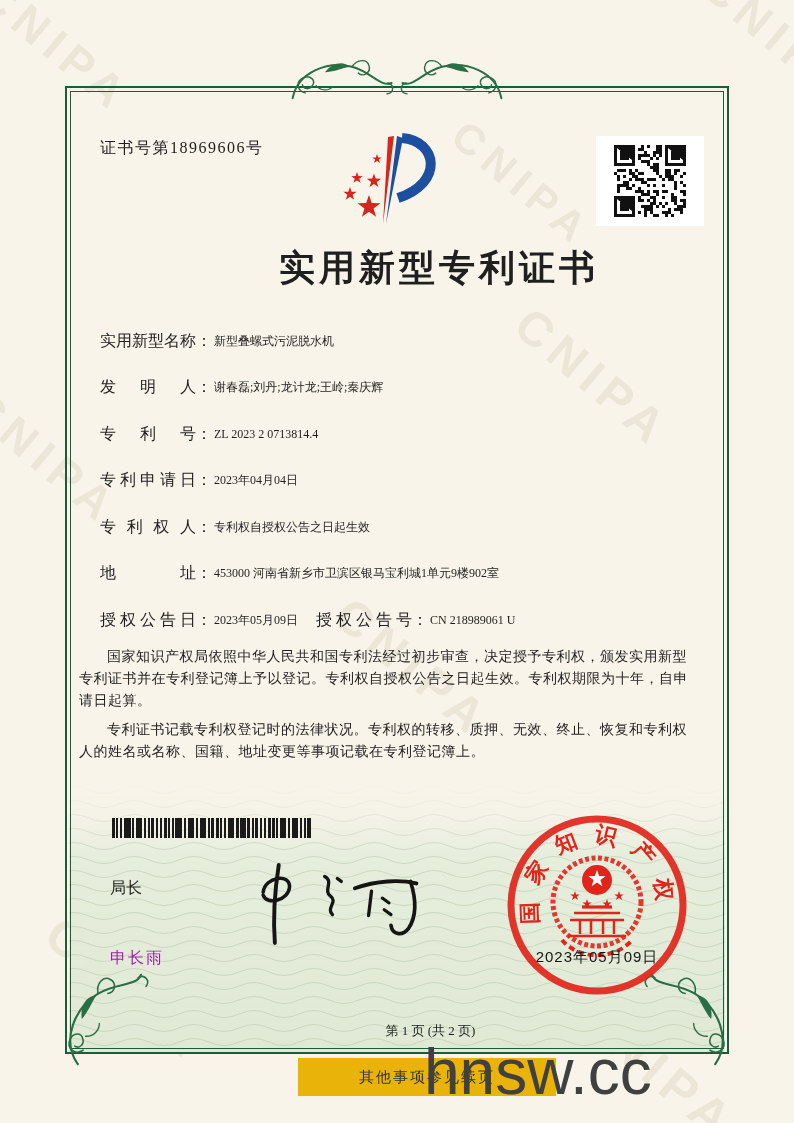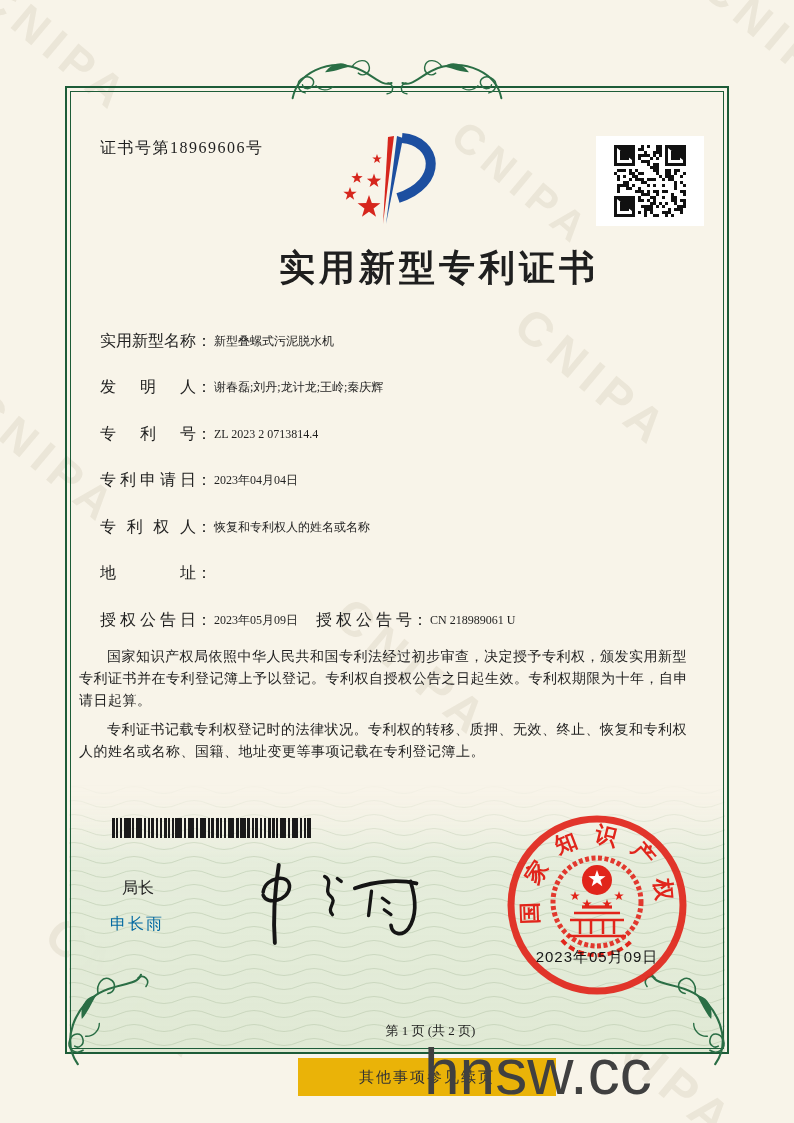--- a/index.html
+++ b/index.html
@@ -52,23 +52,23 @@
   }
   .paras p{margin:0 0 7px 0; text-indent:2em;}
   .barcode{
     position:absolute; left:112px; top:818px; width:200px; height:20px; z-index:3;
     background:
       repeating-linear-gradient(90deg,#1a1a1a 0 2px,transparent 2px 4px),
       repeating-linear-gradient(90deg,#1a1a1a 0 1px,transparent 1px 9px),
       repeating-linear-gradient(90deg,#1a1a1a 0 3px,transparent 3px 13px);
   }
   .officer-title{position:absolute; left:110px; top:878px; z-index:3;
-    font-family:"Liberation Sans","DejaVu Sans",sans-serif; font-size:16px; color:#222;margin-left:12px;}
-  .officer-name{position:absolute; left:110px; top:914px; z-index:3;
-    font-family:"Liberation Sans","DejaVu Sans",sans-serif; font-size:16px; color:#0369a1; letter-spacing:2px;}
+    font-family:"Liberation Sans","DejaVu Sans",sans-serif; font-size:16px; color:#222;}
+  .officer-name{position:absolute; left:110px; top:948px; z-index:3;
+    font-family:"Liberation Sans","DejaVu Sans",sans-serif; font-size:16px; color:#a21caf; letter-spacing:2px;}
   .signature{position:absolute; left:228px; top:850px; z-index:3;}
   .seal{position:absolute; left:502px; top:810px; z-index:4;}
   .seal-date{
     position:absolute; left:502px; top:948px; width:190px; text-align:center; z-index:5;
     font-family:"Liberation Sans","DejaVu Sans",sans-serif; font-size:15px; font-weight:500;
     color:#151515; letter-spacing:1px;
   }
   .footer-page{position:absolute; left:65px; top:1022px; width:731px; text-align:center; font-size:13px; z-index:3;}
   .note-box{position:absolute; left:298px; top:1058px; width:258px; height:38px; background:#eab308; z-index:5;}
   .note-text{display:block; line-height:38px; text-align:center; font-size:15px; letter-spacing:2px; color:#333;}
@@ -192,25 +192,26 @@
       <span class="fvalue">ZL 2023 2 0713814.4</span>
     </div>
     <div class="frow">
       <span class="flabel">专利申请日</span>
         <span class="fcolon">：</span>
       <span class="fvalue">2023年04月04日</span>
     </div>
     <div class="frow">
       <span class="flabel">专利权人</span>
         <span class="fcolon">：</span>
-      <span class="fvalue">恢复和专利权人的姓名或名称</span>
+      <span class="fvalue">专利权自授权公告之日起生效</span>
     </div>
     <div class="frow">
       <span class="flabel">地址</span>
         <span class="fcolon">：</span>
+      <span class="fvalue">453000 河南省新乡市卫滨区银马宝利城1单元9楼902室</span>
     </div>
     <div class="frow">
       <span class="flabel">授权公告日</span>
         <span class="fcolon">：</span>
       <span class="fvalue">2023年05月09日</span>
       <span class="fgroup2">
         <span class="flabel">授权公告号</span>
           <span class="fcolon">：</span>
         <span class="fvalue">CN 218989061 U</span>
       </span>

